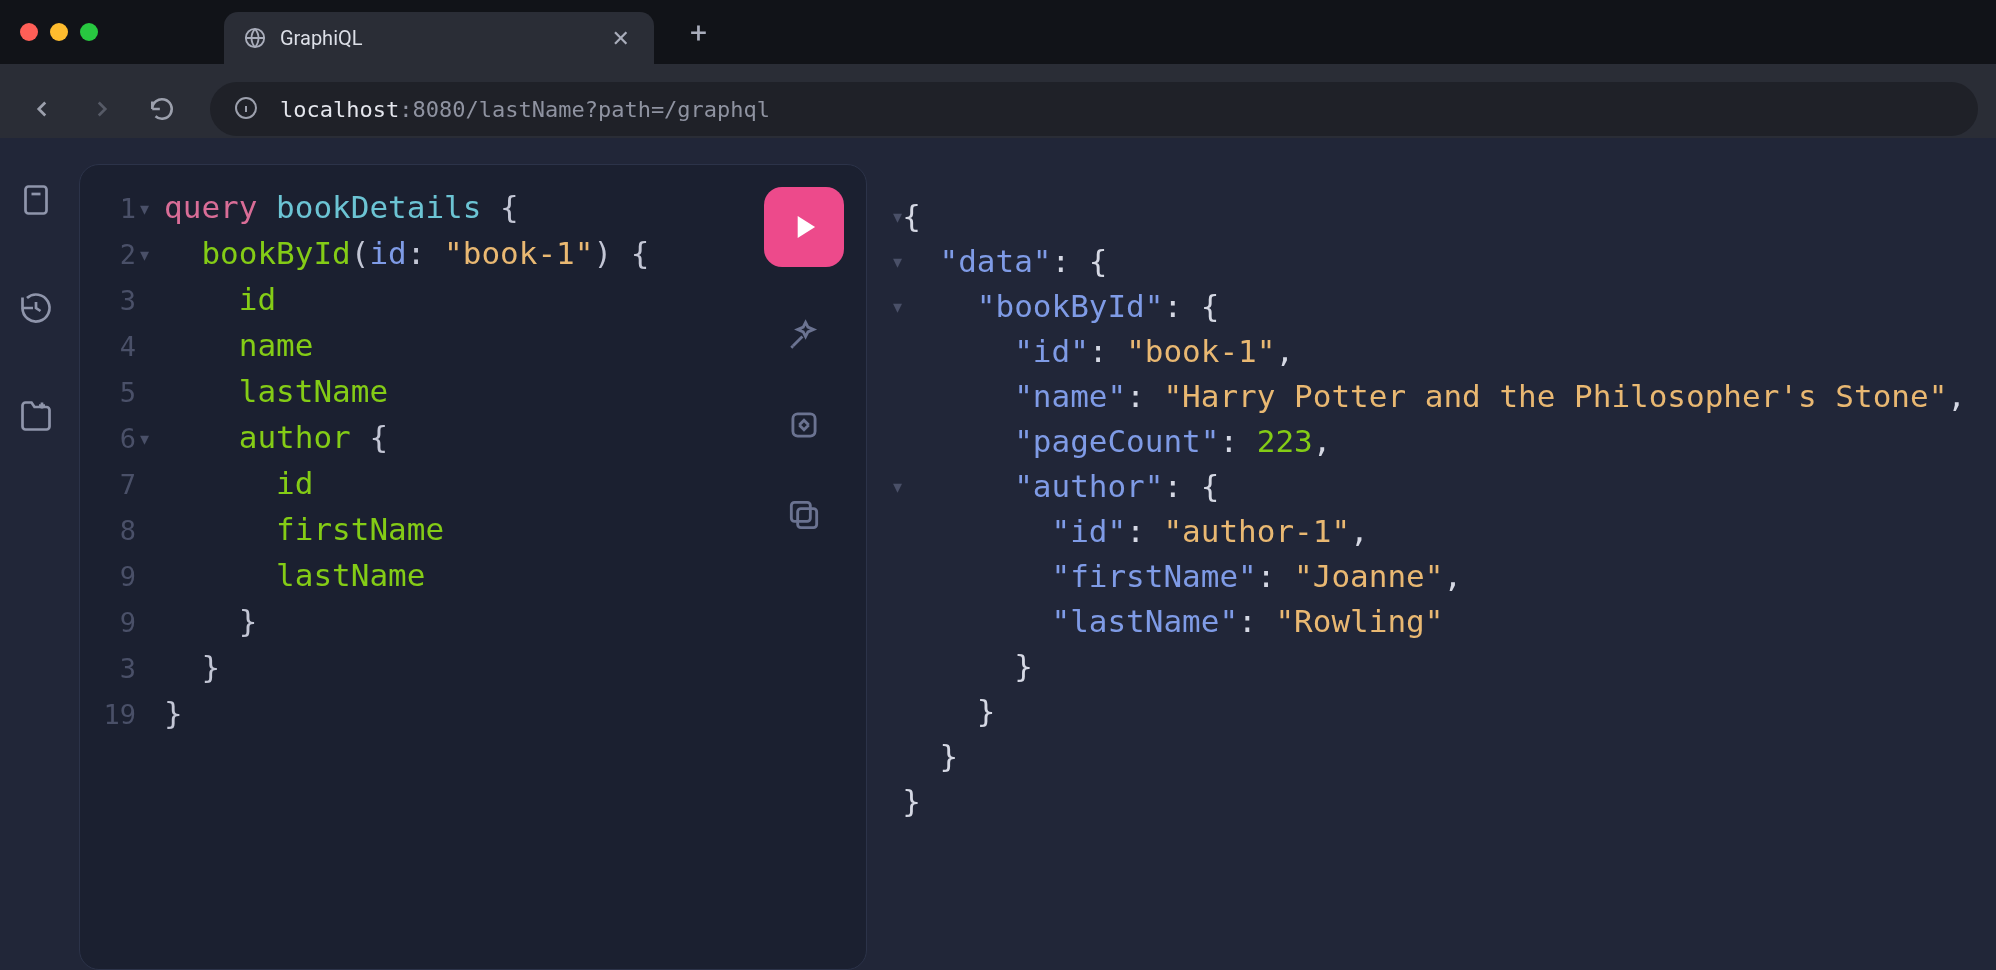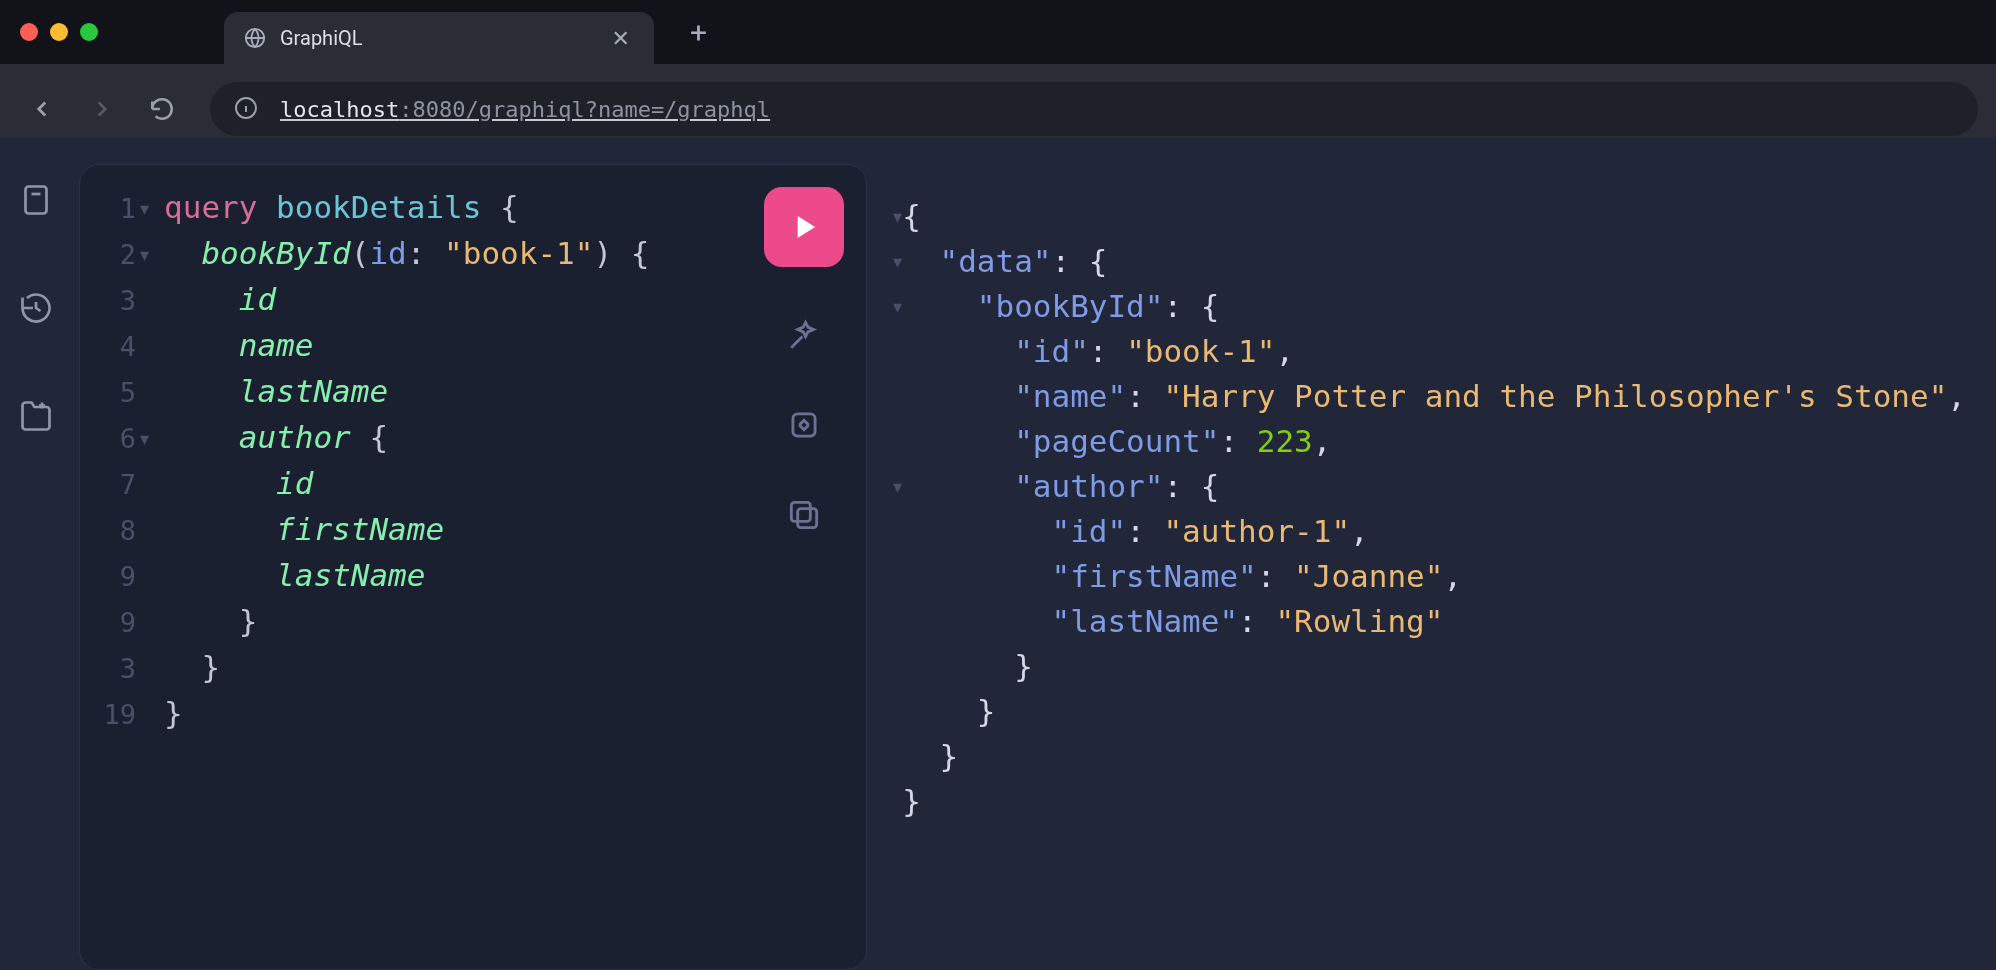--- a/index.html
+++ b/index.html
@@ -53,21 +53,20 @@
   .tab-close { margin-left: auto; color: #a9adbb; font-size: 22px; cursor: pointer; }
   .new-tab { color: #a9adbb; font-size: 30px; cursor: pointer; padding: 0 18px; }
 
   .urlbar-row {
     display: flex;
     align-items: center;
     height: 74px;
     gap: 8px;
     padding: 16px 18px 0 16px;
     background: #2a2d36;
-    text-decoration: underline;
   }
   .nav-btn {
     width: 52px; height: 52px;
     display: flex; align-items: center; justify-content: center;
     color: #9ca0ad;
     font-size: 28px;
     cursor: pointer;
     border-radius: 50%;
   }
   .nav-btn.fwd { color: #565a66; }
@@ -178,21 +177,21 @@
     display: table-cell;
     white-space: pre;
     font-family: "SF Mono", Menlo, monospace;
     font-size: 31px;
     line-height: 45px;
   }
 
   
   .k-query   { color: #d96d97; }
   .k-name    { color: #6cc4d4; }
-  .k-field   { color: #86efac; font-style: italic; }
+  .k-field   { color: #84cc16; }
   .k-arg     { color: #7f9be6; }
   .k-punc    { color: #c3c6d5; }
   .k-str     { color: #e9b872; }
   .k-num     { color: #84cc16; }
   .k-key     { color: #7f9be6; }
   .k-white   { color: #d5d8e4; }
 
   .result-pane {
     flex: 1;
     padding: 30px 30px 0 26px;
@@ -240,21 +239,21 @@
     </div>
     <div class="urlbar">
       <span class="info-icon">
         <svg viewBox="0 0 24 24" width="24" height="24" fill="none" stroke="currentColor" stroke-width="2">
             <circle cx="12" cy="12" r="10"></circle>
             <path d="M12 10v6M12 7.5h.01"></path>
           </svg>
       </span>
       <span class="url mono">
         <span class="host">localhost</span>
-          <span class="rest">:8080/graphiql?name=/graphql</span>
+          <span class="rest">:8080/lastName?path=/graphql</span>
       </span>
     </div>
   </div>
 </div>
 
 <div class="app">
   <div class="sidebar">
     <div class="sidebar-btn">
       <svg viewBox="0 0 24 24" width="36" height="36" fill="none" stroke="currentColor" stroke-width="1.8">
           <rect x="5" y="3" width="14" height="18" rx="2"></rect>

